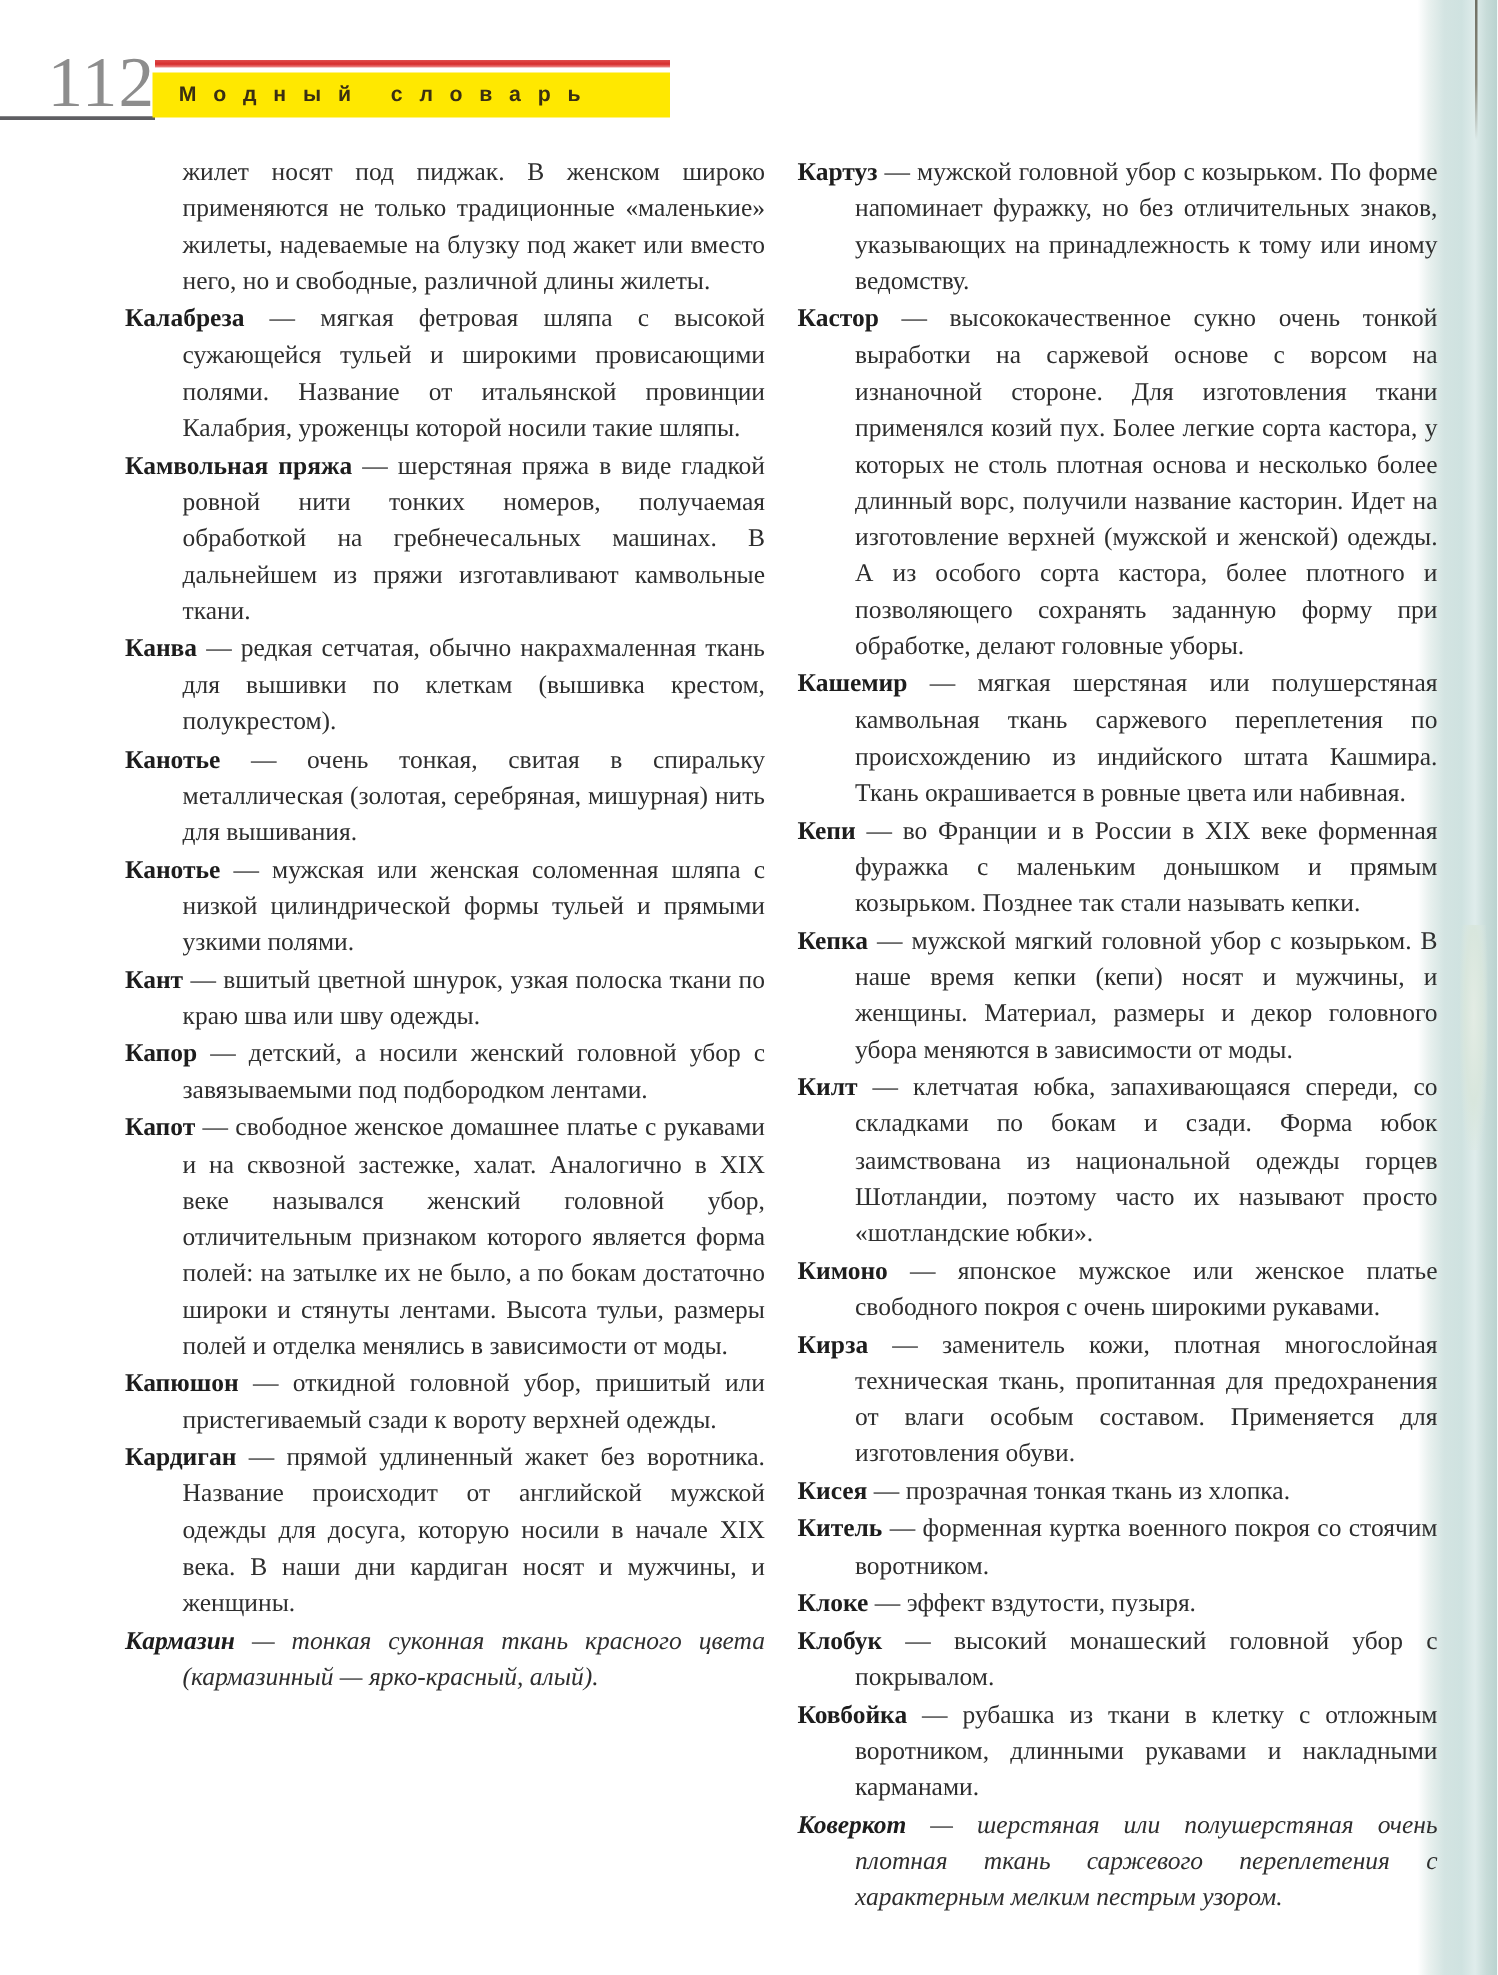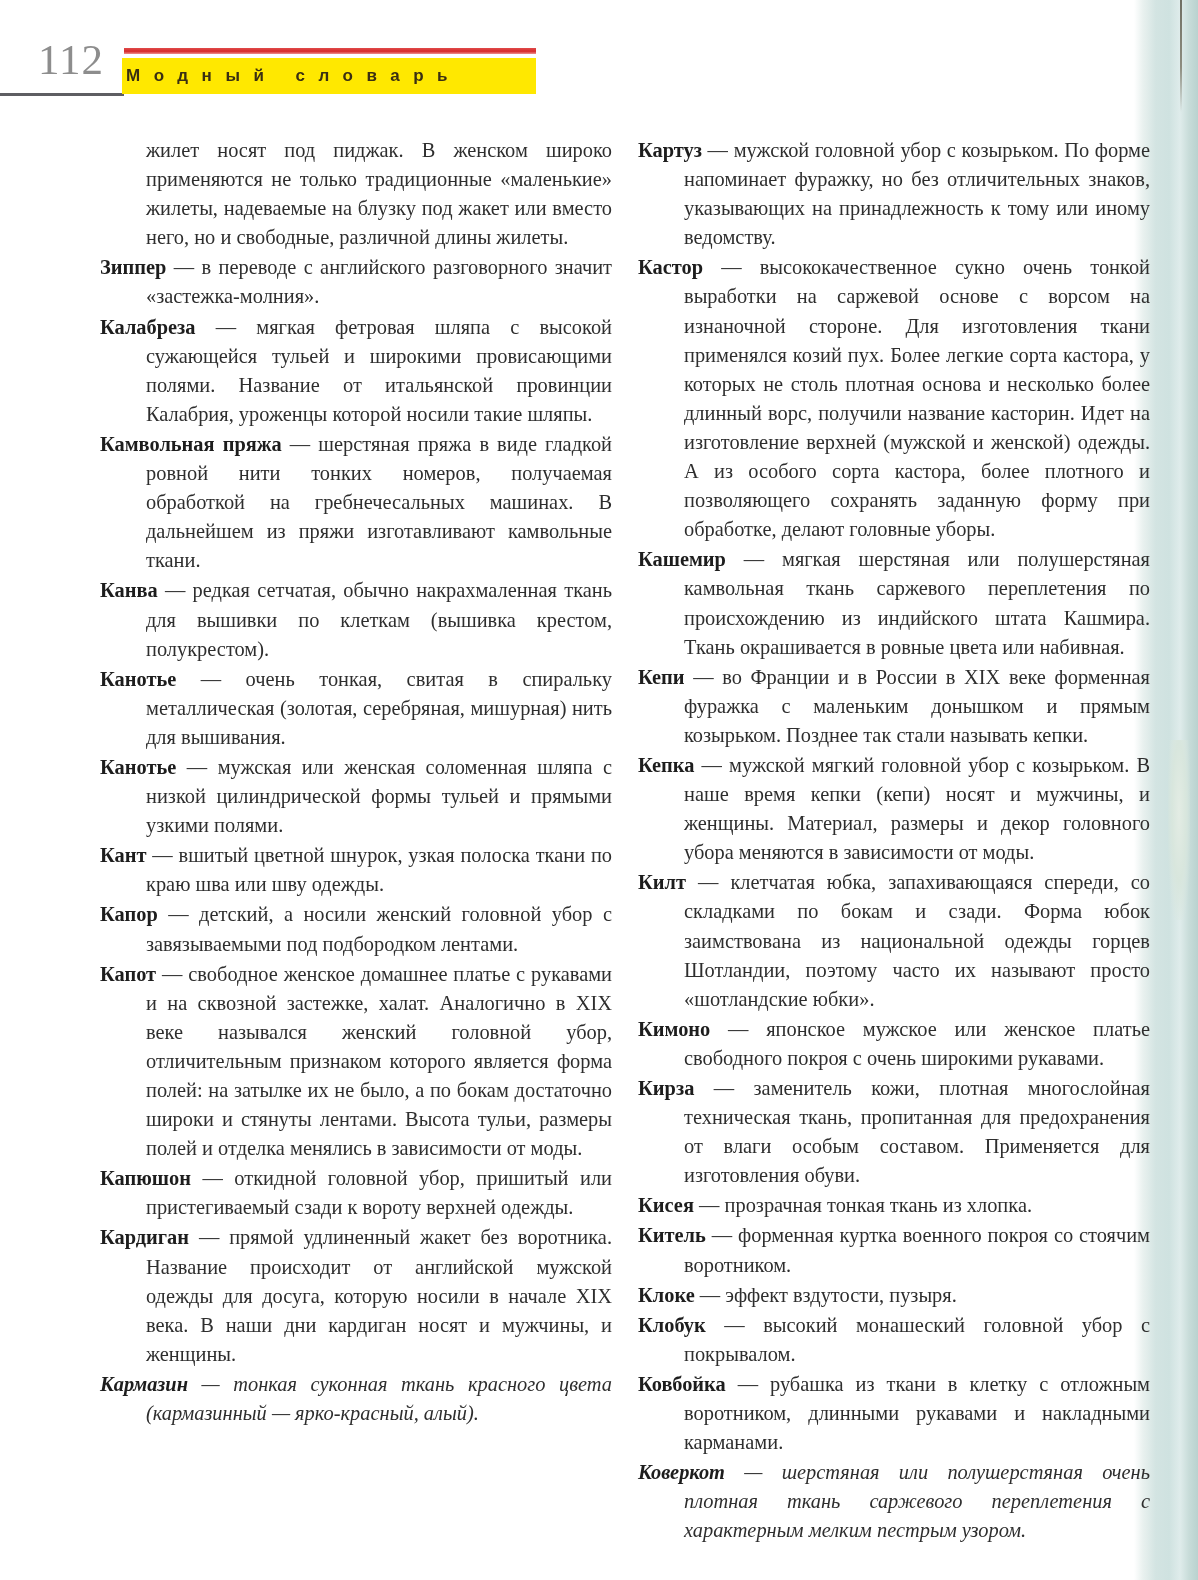--- a/index.html
+++ b/index.html
@@ -56,21 +56,21 @@
     left: 0;
     top: 36px;
     width: 560px;
     height: 76px;
   }
   .folio {
     position: absolute;
     left: 38px;
     top: 2px;
     font-family: "Liberation Serif", "DejaVu Serif", serif;
-    font-size: 43px;
+    font-size: 57px;
     line-height: 1;
     color: #8d8d8d;
     letter-spacing: 1px;
   }
   .folio-rule {
     position: absolute;
     left: 0;
     top: 57px;
     width: 124px;
     height: 3px;
@@ -86,21 +86,21 @@
   }
   .banner {
     position: absolute;
     left: 122px;
     top: 22px;
     width: 414px;
     height: 36px;
     background: #ffe800;
     display: flex;
     align-items: center;
-    padding-left: 4px;
+    padding-left: 21px;
     box-sizing: border-box;
   }
   .banner-text {
     font-family: "Liberation Sans", "DejaVu Sans", sans-serif;
     font-weight: bold;
     font-size: 17px;
     letter-spacing: 13.5px;
     color: #3a2f12;
     white-space: nowrap;
   }
@@ -108,21 +108,21 @@
   
   .columns {
     position: absolute;
     left: 0;
     top: 120px;
     width: 1160px;
     height: 1450px;
   }
   .col {
     position: absolute;
-    top: 16px;
+    top: 4px;
     width: 512px;
   }
   .col-left  { left: 100px; }
   .col-right { left: 638px; }
 
   .entry {
     margin: 0 0 1px 0;
     padding: 0 0 0 46px;
     text-indent: -46px;
     font-size: 20.4px;
@@ -160,21 +160,20 @@
     <div class="folio-rule"></div>
     <div class="red-rule"></div>
     <div class="banner">
       <span class="banner-text">Модный словарь</span>
     </div>
   </div>
 
   <div class="columns">
     <div class="col col-left">
         <p class="entry cont"><span class="def">жилет носят под пиджак. В женском широко применяются не только традиционные «маленькие» жилеты, надеваемые на блузку под жакет или вместо него, но и свободные, различной длины жилеты.</span></p>
-        <p class="entry"><span class="term">Зиппер</span> <span class="def">— в переводе с английского разговорного значит «застежка-молния».</span></p>
         <p class="entry"><span class="term">Калабреза</span> <span class="def">— мягкая фетровая шляпа с высокой сужающейся тульей и широкими провисающими полями. Название от итальянской провинции Калабрия, уроженцы которой носили такие шляпы.</span></p>
         <p class="entry"><span class="term">Камвольная пряжа</span> <span class="def">— шерстяная пряжа в виде гладкой ровной нити тонких номеров, получаемая обработкой на гребнечесальных машинах. В дальнейшем из пряжи изготавливают камвольные ткани.</span></p>
         <p class="entry"><span class="term">Канва</span> <span class="def">— редкая сетчатая, обычно накрахмаленная ткань для вышивки по клеткам (вышивка крестом, полукрестом).</span></p>
         <p class="entry"><span class="term">Канотье</span> <span class="def">— очень тонкая, свитая в спиральку металлическая (золотая, серебряная, мишурная) нить для вышивания.</span></p>
         <p class="entry"><span class="term">Канотье</span> <span class="def">— мужская или женская соломенная шляпа с низкой цилиндрической формы тульей и прямыми узкими полями.</span></p>
         <p class="entry"><span class="term">Кант</span> <span class="def">— вшитый цветной шнурок, узкая полоска ткани по краю шва или шву одежды.</span></p>
         <p class="entry"><span class="term">Капор</span> <span class="def">— детский, а носили женский головной убор с завязываемыми под подбородком лентами.</span></p>
         <p class="entry"><span class="term">Капот</span> <span class="def">— свободное женское домашнее платье с рукавами и на сквозной застежке, халат. Аналогично в XIX веке назывался женский головной убор, отличительным признаком которого является форма полей: на затылке их не было, а по бокам достаточно широки и стянуты лентами. Высота тульи, размеры полей и отделка менялись в зависимости от моды.</span></p>
         <p class="entry"><span class="term">Капюшон</span> <span class="def">— откидной головной убор, пришитый или пристегиваемый сзади к вороту верхней одежды.</span></p>
         <p class="entry"><span class="term">Кардиган</span> <span class="def">— прямой удлиненный жакет без воротника. Название происходит от английской мужской одежды для досуга, которую носили в начале XIX века. В наши дни кардиган носят и мужчины, и женщины.</span></p>

